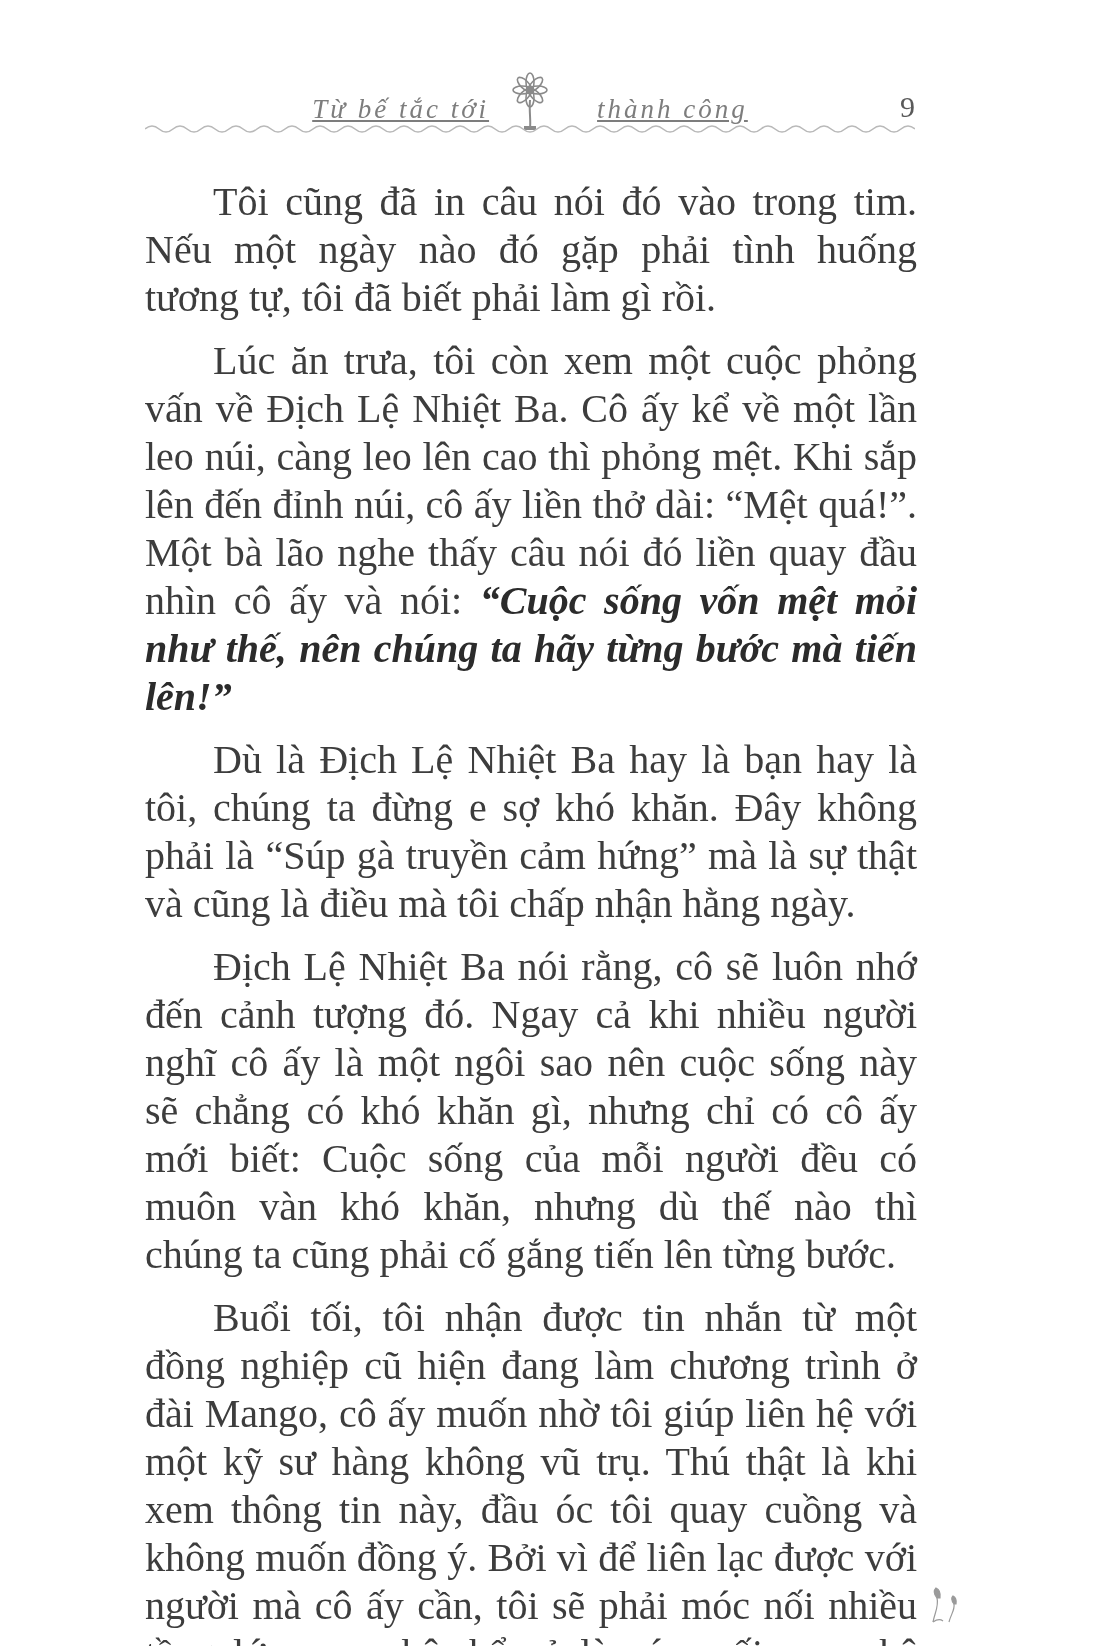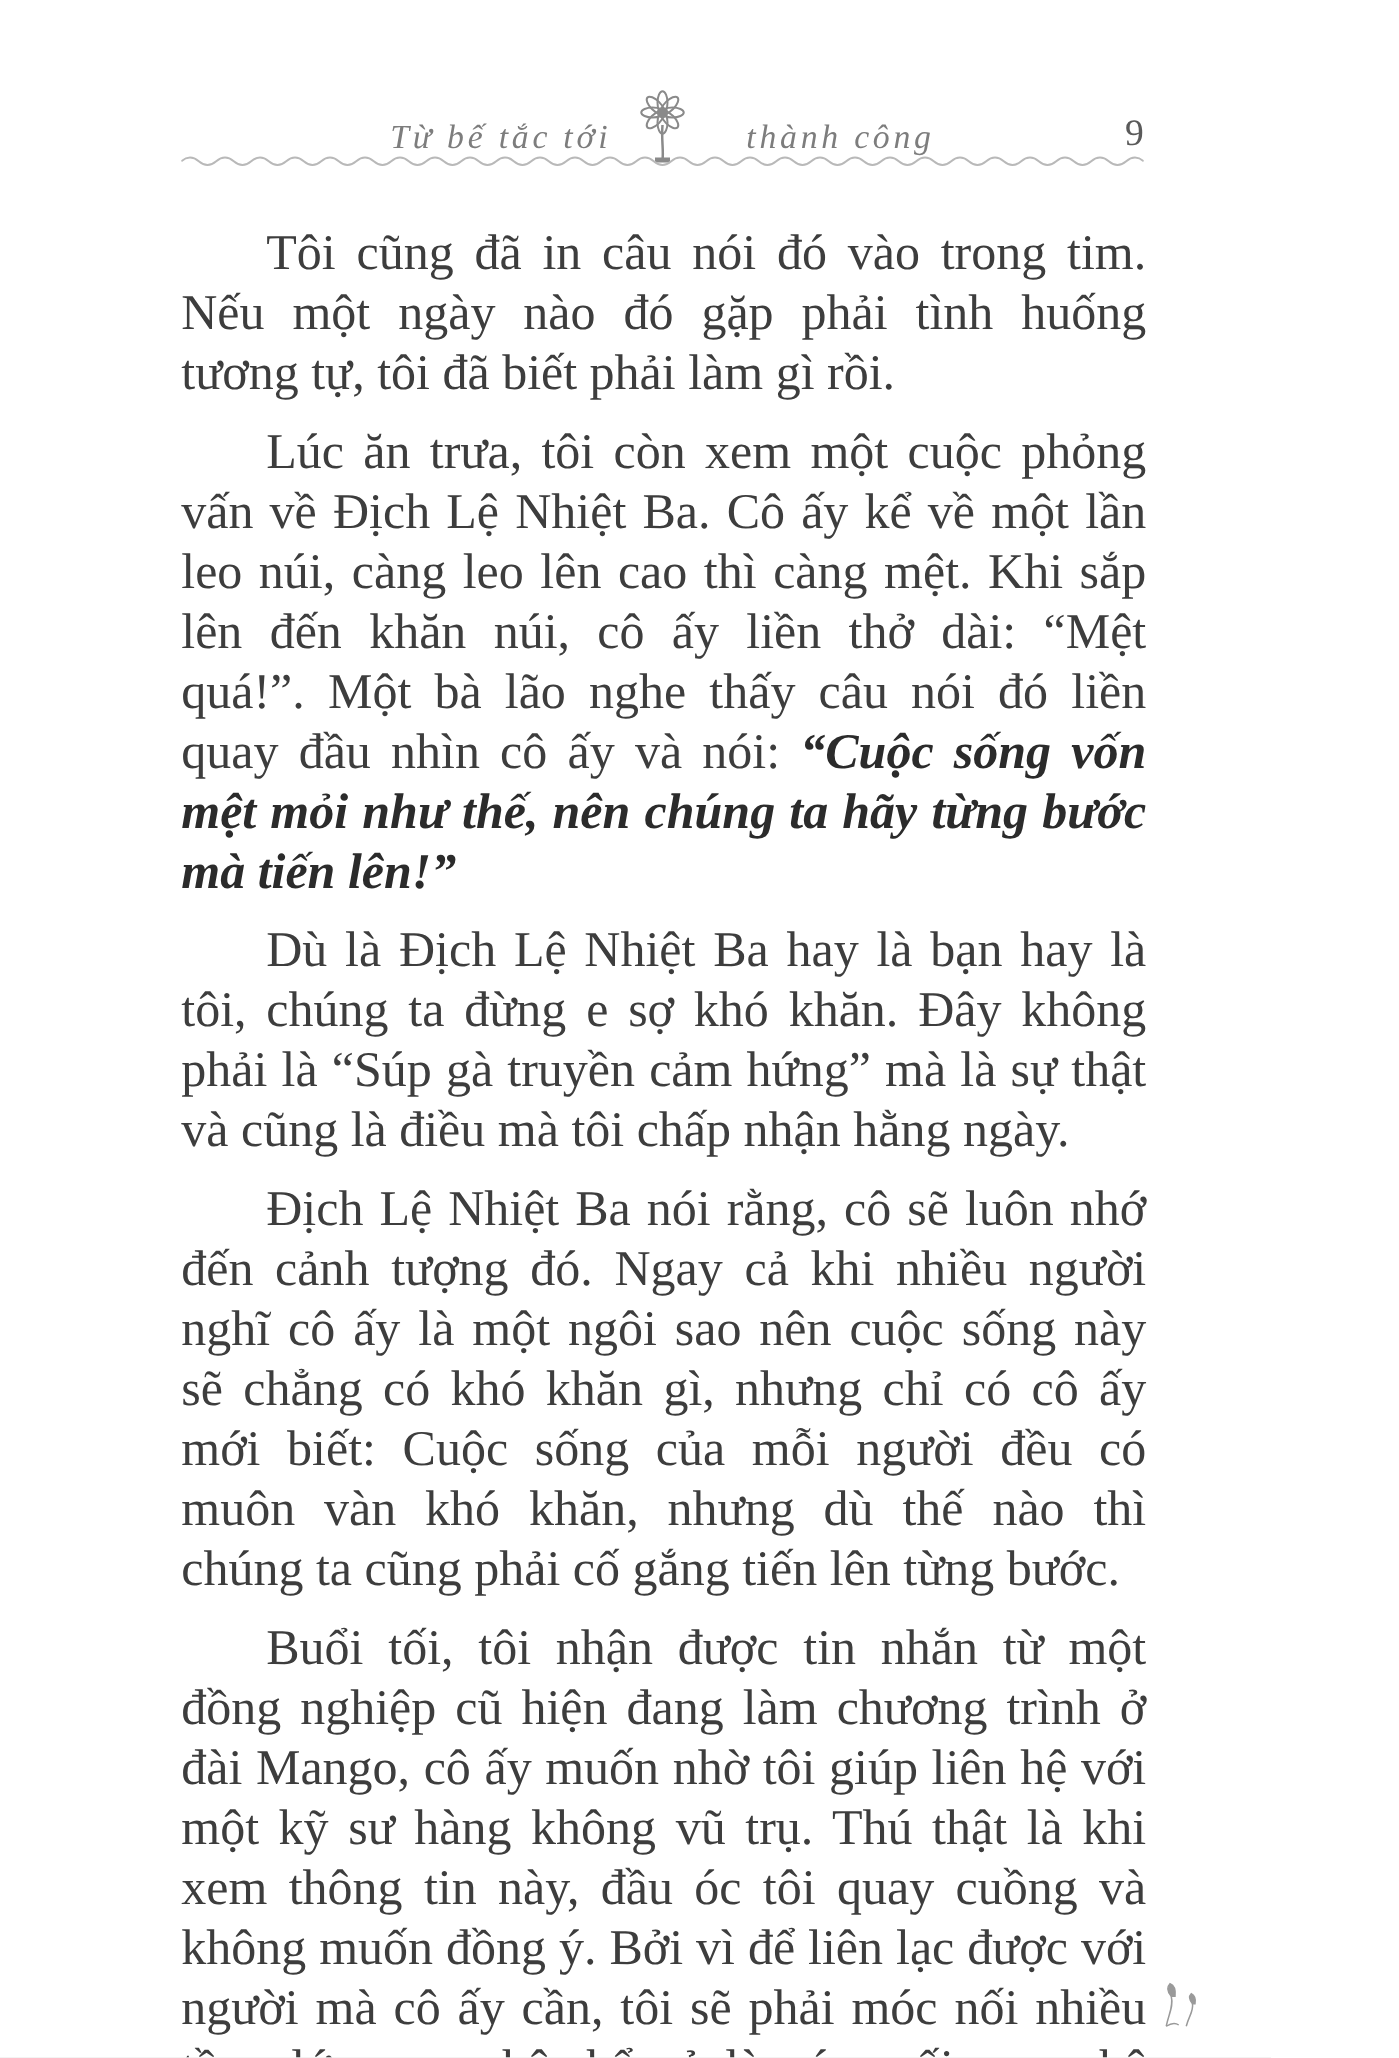--- a/index.html
+++ b/index.html
@@ -30,20 +30,21 @@
     position: absolute;
     top: 8px;
     left: 0;
     width: 100%;
     text-align: center;
     font-style: italic;
     font-size: 27px;
     letter-spacing: 3px;
     color: #7d7d7d;
     white-space: nowrap;
+    text-decoration: underline;
   }
   .header-title .title-left { margin-right: 54px; }
   .header-title .title-right { margin-left: 54px; }
   .header-flower {
     position: absolute;
     top: -16px;
     left: 50%;
     transform: translateX(-50%);
   }
   .page-number {
@@ -116,21 +117,21 @@
   <div class="page-number">9</div>
 
   <div class="wave-line">
     <svg width="770" height="14" viewBox="0 0 770 14">
       <path d="M0 7 q 7 -6 14 0 t 14 0 t 14 0 t 14 0 t 14 0 t 14 0 t 14 0 t 14 0 t 14 0 t 14 0 t 14 0 t 14 0 t 14 0 t 14 0 t 14 0 t 14 0 t 14 0 t 14 0 t 14 0 t 14 0 t 14 0 t 14 0 t 14 0 t 14 0 t 14 0 t 14 0 t 14 0 t 14 0 t 14 0 t 14 0 t 14 0 t 14 0 t 14 0 t 14 0 t 14 0 t 14 0 t 14 0 t 14 0 t 14 0 t 14 0 t 14 0 t 14 0 t 14 0 t 14 0 t 14 0 t 14 0 t 14 0 t 14 0 t 14 0 t 14 0 t 14 0 t 14 0 t 14 0 t 14 0 t 14 0" fill="none" stroke="#b9b9b9" stroke-width="1.6"></path>
     </svg>
   </div>
 
   <div class="body-text">
     <p><span>Tôi cũng đã in câu nói đó vào trong tim. Nếu một ngày nào đó gặp phải tình huống tương tự, tôi đã biết phải làm gì rồi.</span></p>
-    <p><span>Lúc ăn trưa, tôi còn xem một cuộc phỏng vấn về Địch Lệ Nhiệt Ba. Cô ấy kể về một lần leo núi, càng leo lên cao thì càng mệt. Khi sắp lên đến khăn núi, cô ấy liền thở dài: “Mệt quá!”. Một bà lão nghe thấy câu nói đó liền quay đầu nhìn cô ấy và nói: </span><span class="seg-bold-italic">“Cuộc sống vốn mệt mỏi như thế, nên chúng ta hãy từng bước mà tiến lên!”</span></p>
+    <p><span>Lúc ăn trưa, tôi còn xem một cuộc phỏng vấn về Địch Lệ Nhiệt Ba. Cô ấy kể về một lần leo núi, càng leo lên cao thì phỏng mệt. Khi sắp lên đến đỉnh núi, cô ấy liền thở dài: “Mệt quá!”. Một bà lão nghe thấy câu nói đó liền quay đầu nhìn cô ấy và nói: </span><span class="seg-bold-italic">“Cuộc sống vốn mệt mỏi như thế, nên chúng ta hãy từng bước mà tiến lên!”</span></p>
     <p><span>Dù là Địch Lệ Nhiệt Ba hay là bạn hay là tôi, chúng ta đừng e sợ khó khăn. Đây không phải là “Súp gà truyền cảm hứng” mà là sự thật và cũng là điều mà tôi chấp nhận hằng ngày.</span></p>
     <p><span>Địch Lệ Nhiệt Ba nói rằng, cô sẽ luôn nhớ đến cảnh tượng đó. Ngay cả khi nhiều người nghĩ cô ấy là một ngôi sao nên cuộc sống này sẽ chẳng có khó khăn gì, nhưng chỉ có cô ấy mới biết: Cuộc sống của mỗi người đều có muôn vàn khó khăn, nhưng dù thế nào thì chúng ta cũng phải cố gắng tiến lên từng bước.</span></p>
     <p><span>Buổi tối, tôi nhận được tin nhắn từ một đồng nghiệp cũ hiện đang làm chương trình ở đài Mango, cô ấy muốn nhờ tôi giúp liên hệ với một kỹ sư hàng không vũ trụ. Thú thật là khi xem thông tin này, đầu óc tôi quay cuồng và không muốn đồng ý. Bởi vì để liên lạc được với người mà cô ấy cần, tôi sẽ phải móc nối nhiều tầng lớp quan hệ, kể cả là các mối quan hệ trong chương trình </span><span class="seg-bold-italic">“Kể chuyện bạn</span></p>
   </div>
 
   <span class="bottom-flower">
     <svg width="50" height="40" viewBox="0 0 50 40">
       <g stroke="#9a9a9a" fill="#9a9a9a" stroke-width="1.2">
         <path d="M14 38 C 16 28, 20 22, 18 14" fill="none"></path>
         <path d="M18 14 q -5 -6 -1 -10 q 5 2 4 10 z"></path>

